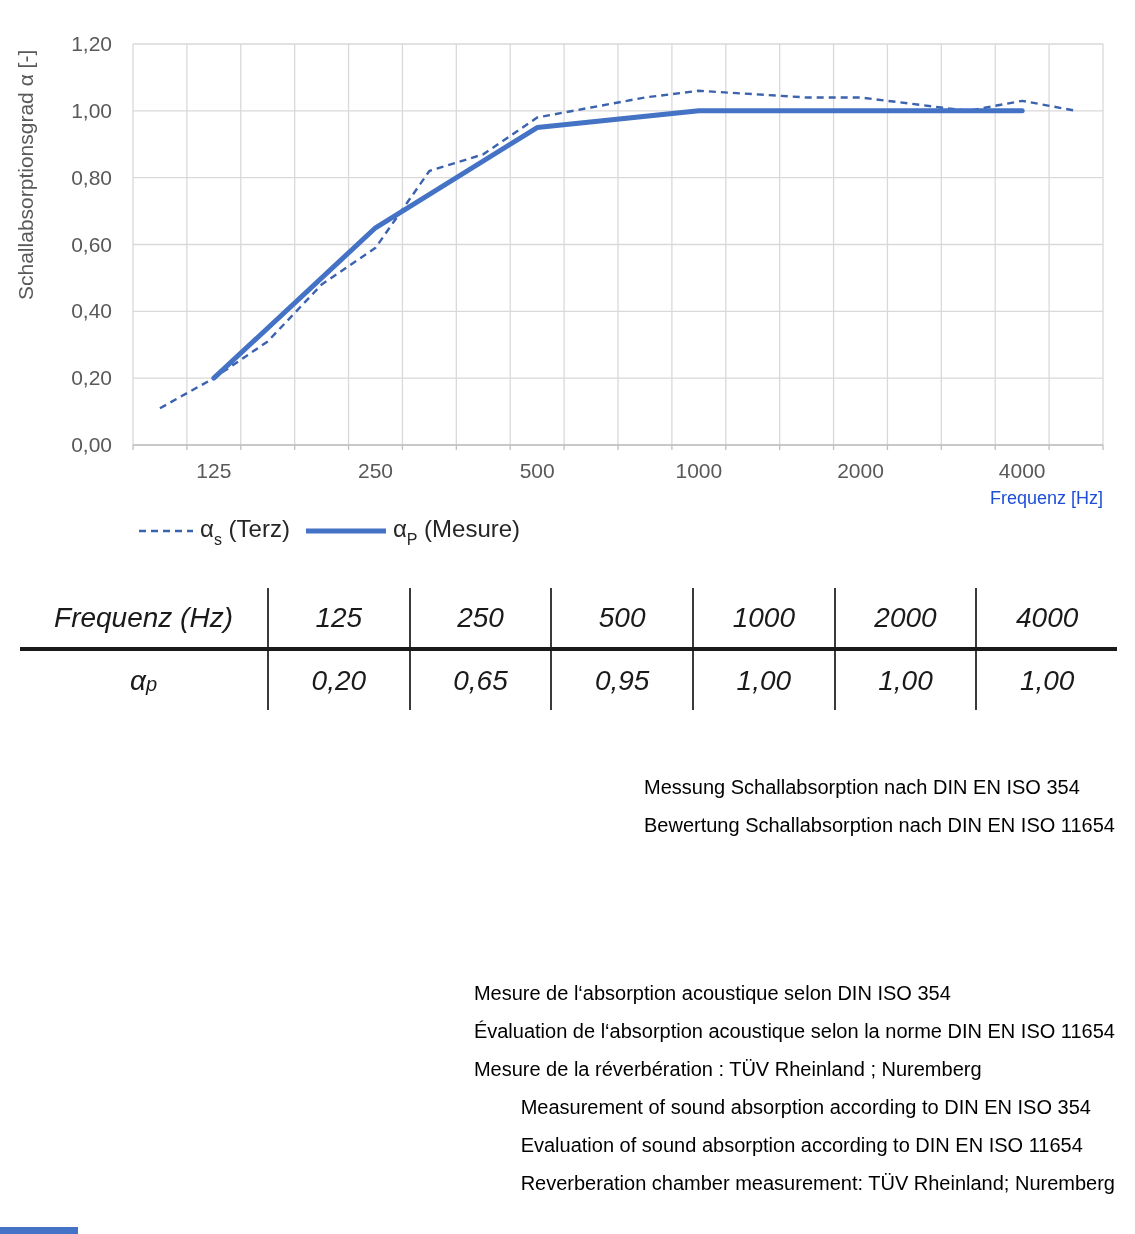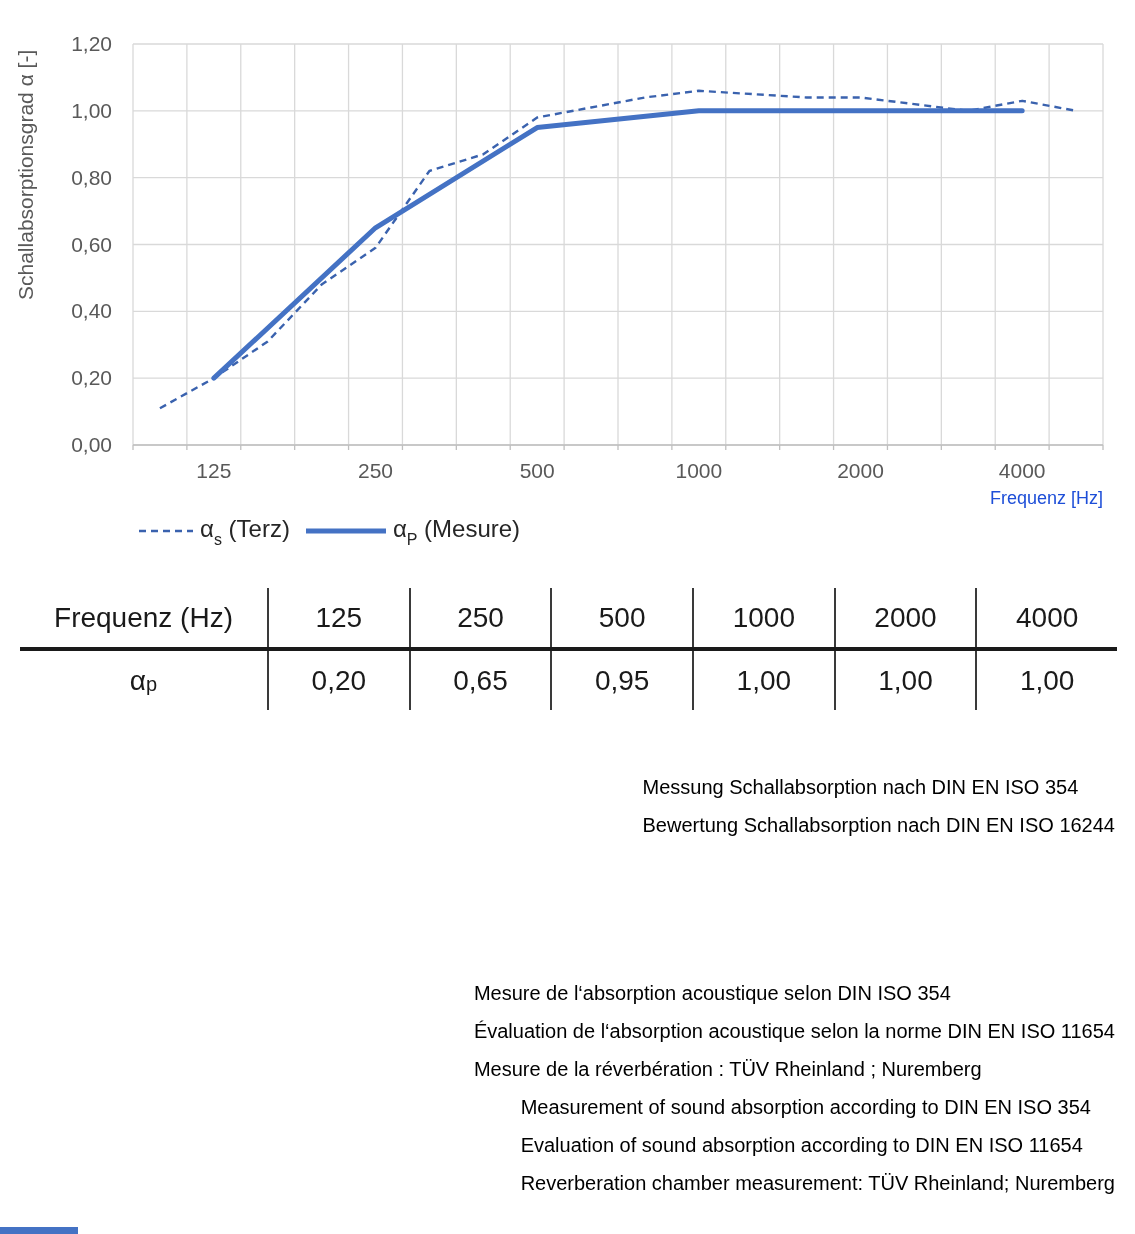--- a/index.html
+++ b/index.html
@@ -13,21 +13,21 @@
   .y-axis-title{position:absolute;left:14px;top:36px;height:278px;display:flex;align-items:center;justify-content:center;
         writing-mode:vertical-rl;transform:rotate(180deg);font-size:21px;color:#595959;white-space:nowrap;}
   .x-axis-title{position:absolute;right:32px;top:488px;font-size:18px;color:#1d4ed8;}
   .legend{position:absolute;left:139px;top:515px;display:flex;align-items:center;gap:16px;}
   .legend-item{display:flex;align-items:center;gap:7px;font-size:24px;color:#262626;}
   .legend-item sub{font-size:16px;position:relative;top:2px;}
   .legend-sample{display:block;}
 
   
   .abs-table{position:absolute;left:20px;top:588px;width:1097px;display:grid;
-             grid-template-columns:247px repeat(6,1fr);font-size:28px;}
+             grid-template-columns:247px repeat(6,1fr);font-size:28px;font-style:italic;}
   .abs-table .cell{height:59px;display:flex;align-items:center;justify-content:center;}
   .abs-table .vline{border-left:2px solid #3a3a3a;}
   .abs-table .divider{grid-column:1/-1;height:4px;background:#1a1a1a;}
   .abs-table sub{font-size:20px;position:relative;top:4px;}
 
   
   .note{position:absolute;right:20px;text-align:left;font-size:20px;line-height:38px;color:#000000;}
   .note-de{top:768px;}
   .note-fr{top:930px;margin-top:44px;}
   .note-en{top:1088px;margin-left:36px;}
@@ -142,21 +142,21 @@
     <div class="cell vline">0,20</div>
     <div class="cell vline">0,65</div>
     <div class="cell vline">0,95</div>
     <div class="cell vline">1,00</div>
     <div class="cell vline">1,00</div>
     <div class="cell vline">1,00</div>
   </div>
 
   <div class="note note-de">
     <span class="line">Messung Schallabsorption nach DIN EN ISO 354</span>
-    <span class="line">Bewertung Schallabsorption nach DIN EN ISO 16244</span>
+    <span class="line">Bewertung Schallabsorption nach DIN EN ISO 11654</span>
   </div>
   <div class="note note-fr">
     <span class="line">Mesure de l‘absorption acoustique selon DIN ISO 354</span>
     <span class="line">Évaluation de l‘absorption acoustique selon la norme DIN EN ISO 11654</span>
     <span class="line">Mesure de la réverbération : TÜV Rheinland ; Nuremberg</span>
   </div>
   <div class="note note-en">
     <span class="line">Measurement of sound absorption according to DIN EN ISO 354</span>
     <span class="line">Evaluation of sound absorption according to DIN EN ISO 11654</span>
     <span class="line">Reverberation chamber measurement: TÜV Rheinland; Nuremberg</span>

